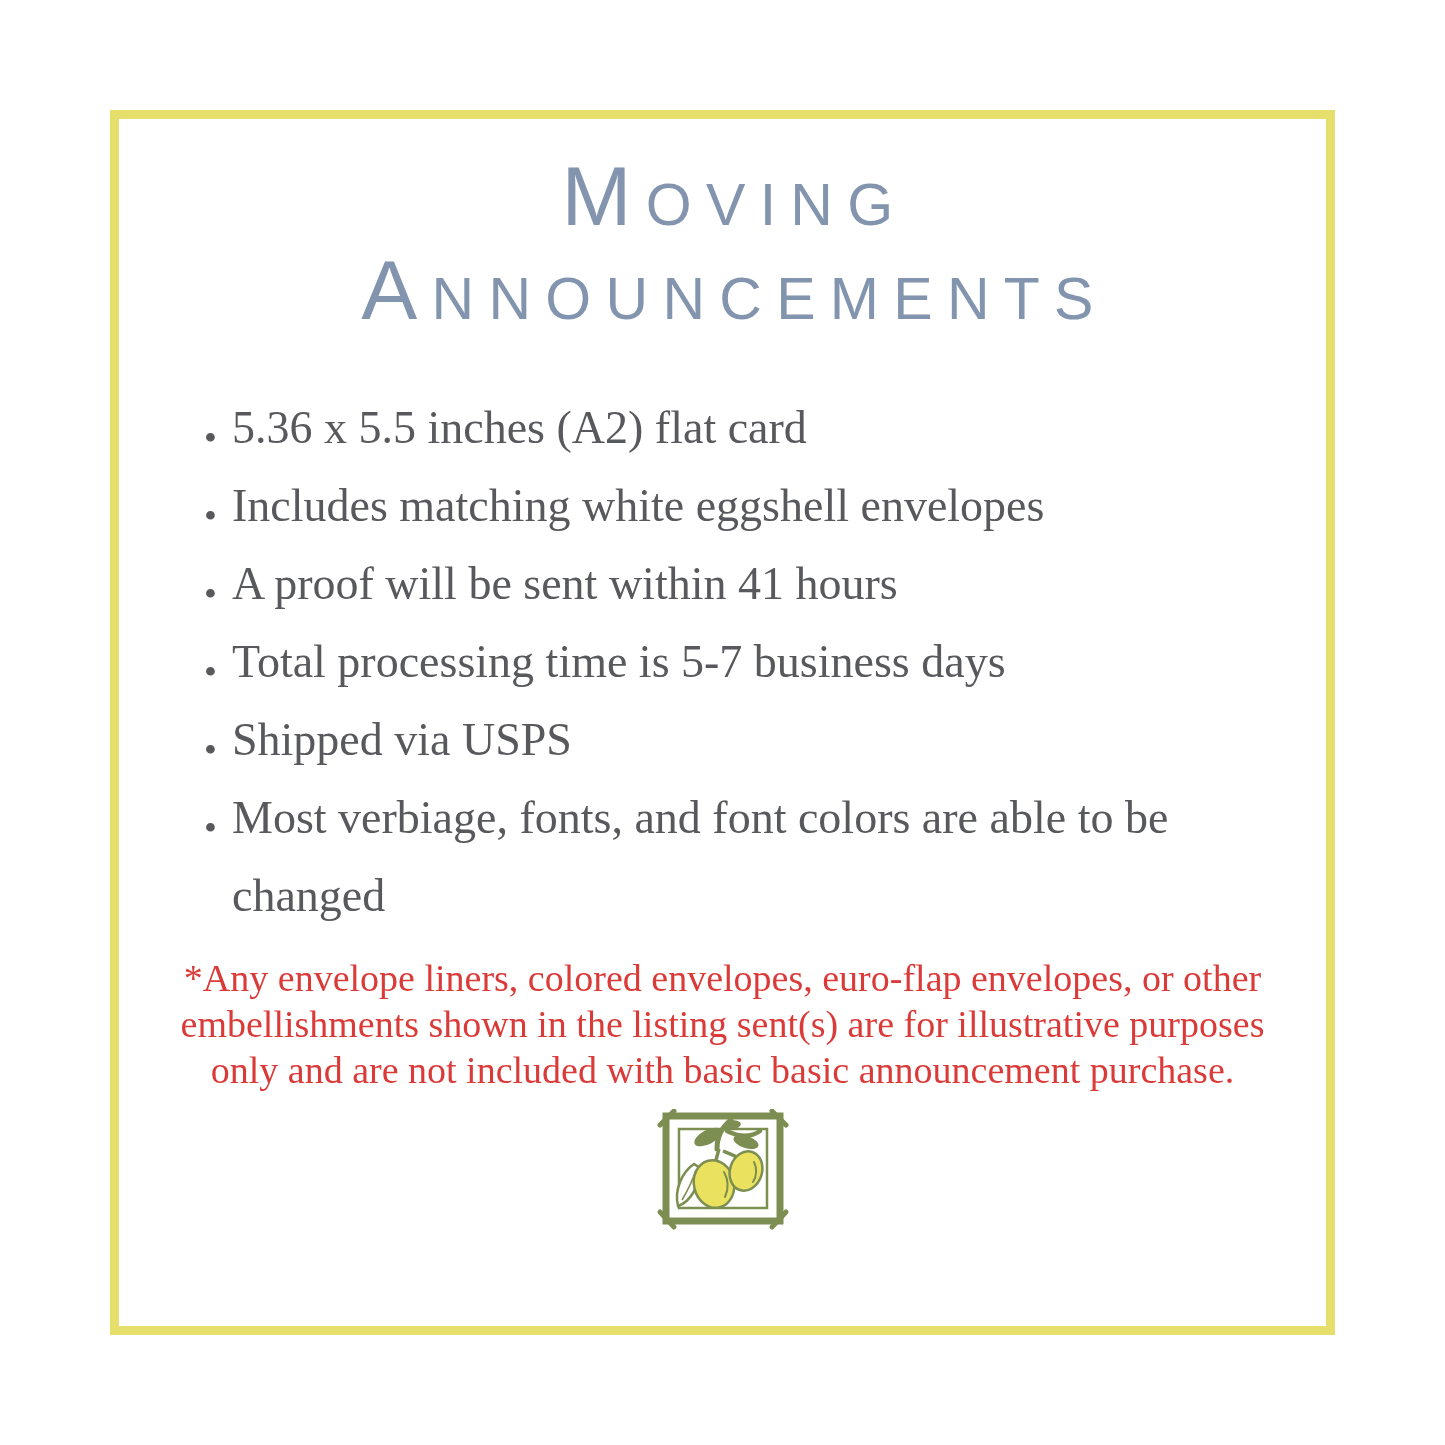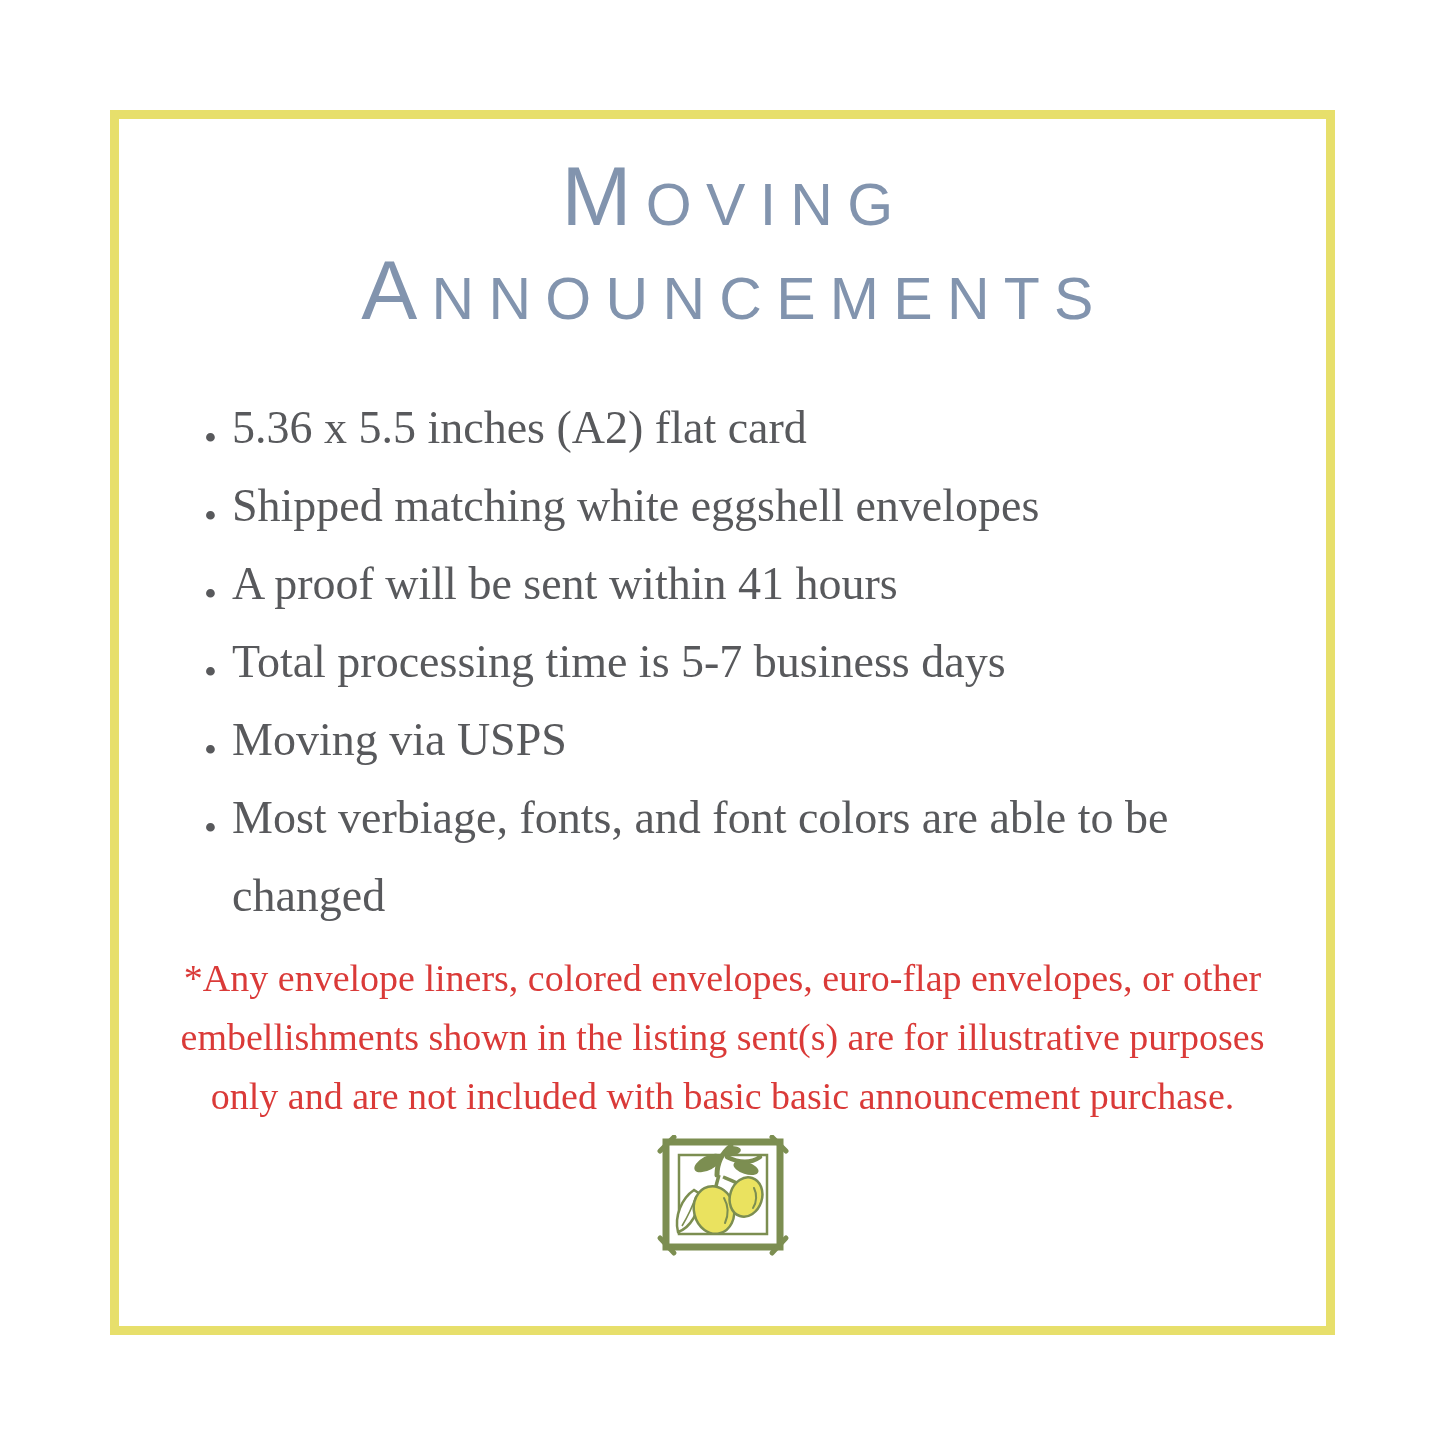--- a/index.html
+++ b/index.html
@@ -45,44 +45,44 @@
     color:var(--body-gray, #58595c);
   }
   .disclaimer {
     margin:20px auto 0 auto;
     max-width:1160px;
     text-align:center;
     font-size:38px;
     line-height:46px;
     color:var(--disclaimer-red, #da3a38);
   }
-  .disclaimer .disc-line { display:block;margin-top:13px; }
+  .disclaimer .disc-line { display:block; }
   .logo {
     width:134px; height:122px;
     margin:16px auto 0 auto;
   }
   .logo svg { display:block; width:100%; height:100%; }
 </style>
 </head>
 <body>
 
 <div class="page">
   <div class="card">
 
     <h1 class="title">
       <span class="title-line">Moving</span>
       <span class="title-line">Announcements</span>
     </h1>
 
     <ul class="bullets">
       <li>5.36 x 5.5 inches (A2) flat card</li>
-      <li>Shipped matching white eggshell envelopes</li>
+      <li>Includes matching white eggshell envelopes</li>
       <li>A proof will be sent within 41 hours</li>
       <li>Total processing time is 5-7 business days</li>
-      <li>Moving via USPS</li>
+      <li>Shipped via USPS</li>
       <li>Most verbiage, fonts, and font colors are able to be changed</li>
     </ul>
 
     <p class="disclaimer">
       <span class="disc-line">*Any envelope liners, colored envelopes, euro-flap envelopes, or other</span>
       <span class="disc-line">embellishments shown in the listing sent(s) are for illustrative purposes</span>
       <span class="disc-line">only and are not included with basic basic announcement purchase.</span>
     </p>
 
     <div class="logo">

